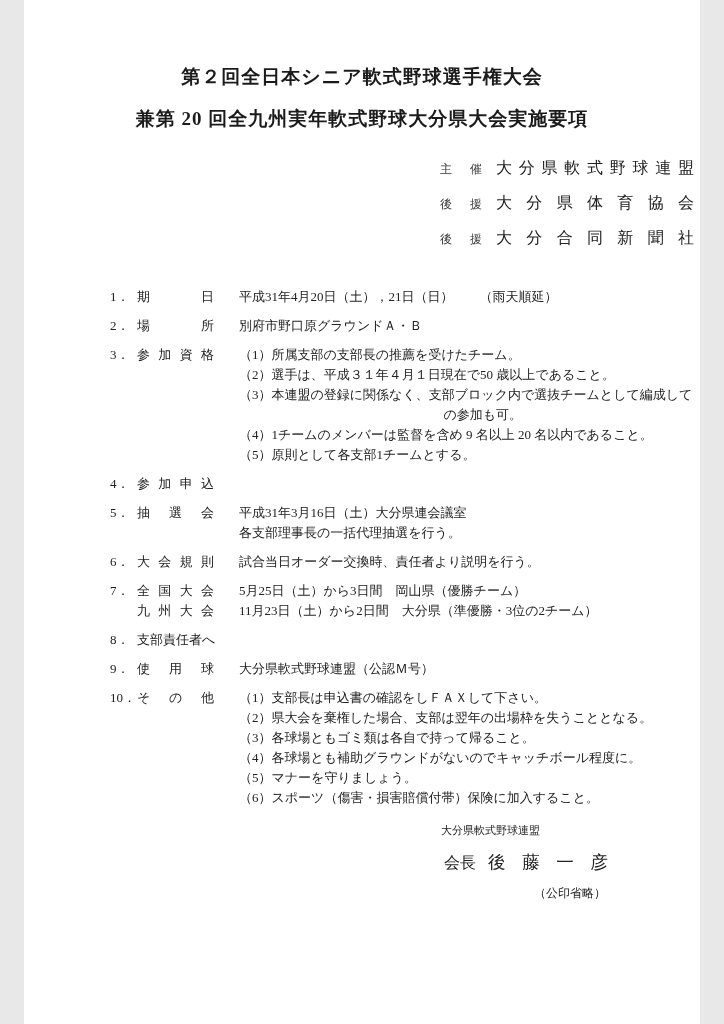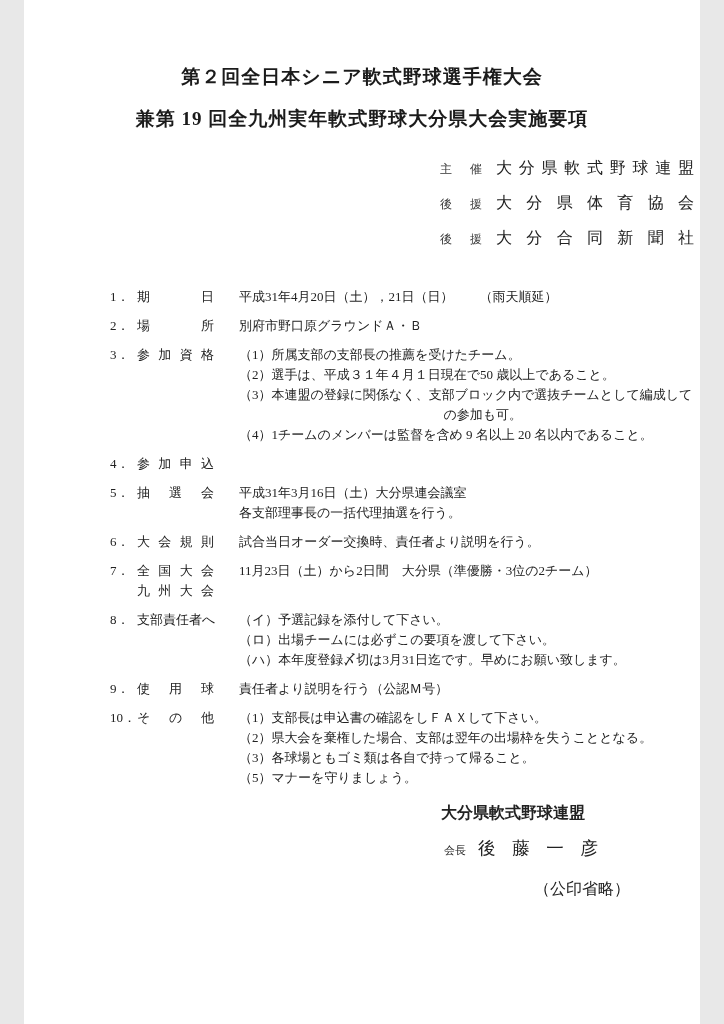--- a/index.html
+++ b/index.html
@@ -48,37 +48,37 @@
   .item-label{
     width:77px;flex:none;
     display:flex;justify-content:space-between;
   }
   .item-body{padding-left:23px;line-height:20px;}
   .line{white-space:nowrap;}
   .line.cont{padding-left:34px;text-align:center;}
   .u{text-underline-offset:3px;}
 
   
-  .closing-org{margin-left:417px;margin-top:15px;font-size:16px;font-weight:bold;}
+  .closing-org{margin-left:417px;margin-top:15px;font-size:11px;}
   .sig{margin-left:420px;margin-top:12px;display:flex;align-items:baseline;}
-  .sig-role{font-size:11px;margin-right:12px;flex:none;}
+  .sig-role{font-size:16px;margin-right:12px;flex:none;}
   .sig-name{
     width:120px;
     font-size:17.5px;
     display:flex;justify-content:space-between;
   }
-  .seal-note{margin-left:510px;margin-top:19px;font-size:16px;}
+  .seal-note{margin-left:510px;margin-top:11px;font-size:12px;}
 </style>
 </head>
 <body>
 
 <div class="page">
 
   <div class="title title1">第２回全日本シニア軟式野球選手権大会</div>
-  <div class="title title2">兼第 19 回全九州実年軟式野球大分県大会実施要項</div>
+  <div class="title title2">兼第 20 回全九州実年軟式野球大分県大会実施要項</div>
 
   <div class="sponsors">
     <div class="sponsor-row">
       <span class="sponsor-role char-spread">
           <span>主</span>
           <span>催</span>
         </span>
       <span class="sponsor-name char-spread">
           <span>大</span>
           <span>分</span>
@@ -163,20 +163,21 @@
               <span>格</span>
             </span>
           </div>
         </div>
         <div class="item-body">
           <div class="line"><span>（1）所属支部の支部長の推薦を受けたチーム。</span></div>
           <div class="line"><span>（2）</span><span class="u">選手は、平成３１年４月１日現在で50 歳以上であること。</span></div>
           <div class="line"><span>（3）本連盟の登録に関係なく、支部ブロック内で選抜チームとして編成して</span></div>
           <div class="line cont"><span>の参加も可。</span></div>
           <div class="line"><span>（4）1チームのメンバーは監督を含め 9 名以上 20 名以内であること。</span></div>
+          <div class="line"><span>（5）原則として各支部1チームとする。</span></div>
         </div>
       </div>
       <div class="item">
         <div class="item-left">
           <div class="left-row">
             <span class="item-no">4．</span>
             <span class="item-label">
               <span>参</span>
               <span>加</span>
               <span>申</span>
@@ -232,74 +233,72 @@
             <span class="item-no"></span>
             <span class="item-label">
               <span>九</span>
               <span>州</span>
               <span>大</span>
               <span>会</span>
             </span>
           </div>
         </div>
         <div class="item-body">
+          <div class="line"><span>5月25日（土）から3日間　岡山県（優勝チーム）</span></div>
           <div class="line"><span>11月23日（土）から2日間　大分県（準優勝・3位の2チーム）</span></div>
         </div>
       </div>
       <div class="item">
         <div class="item-left">
           <div class="left-row">
             <span class="item-no">8．</span>
             <span class="item-label">
               <span>支</span>
               <span>部</span>
               <span>責</span>
               <span>任</span>
               <span>者</span>
               <span>へ</span>
             </span>
           </div>
         </div>
-        <div class="item-body">
-          <div class="line"><span>（イ）予選記録を添付して下さい。</span></div>
-          <div class="line"><span>（ロ）出場チームには必ずこの要項を渡して下さい。</span></div>
-          <div class="line"><span>（ハ）本年度登録〆切は3月31日迄です。早めにお願い致します。</span></div>
-        </div>
       </div>
       <div class="item">
         <div class="item-left">
           <div class="left-row">
             <span class="item-no">9．</span>
             <span class="item-label">
               <span>使</span>
               <span>用</span>
               <span>球</span>
             </span>
           </div>
         </div>
         <div class="item-body">
-          <div class="line"><span>責任者より説明を行う（公認Ｍ号）</span></div>
+          <div class="line"><span>大分県軟式野球連盟（公認Ｍ号）</span></div>
         </div>
       </div>
       <div class="item">
         <div class="item-left">
           <div class="left-row">
             <span class="item-no">10．</span>
             <span class="item-label">
               <span>そ</span>
               <span>の</span>
               <span>他</span>
             </span>
           </div>
         </div>
         <div class="item-body">
           <div class="line"><span>（1）支部長は申込書の確認をしＦＡＸして下さい。</span></div>
           <div class="line"><span>（2）県大会を棄権した場合、支部は翌年の出場枠を失うこととなる。</span></div>
           <div class="line"><span>（3）各球場ともゴミ類は各自で持って帰ること。</span></div>
+          <div class="line"><span>（4）各球場とも補助グラウンドがないのでキャッチボール程度に。</span></div>
           <div class="line"><span>（5）マナーを守りましょう。</span></div>
+          <div class="line"><span>（6）スポーツ（傷害・損害賠償付帯）保険に加入すること。</span></div>
         </div>
       </div>
     </div>
 
   <div class="closing-org">大分県軟式野球連盟</div>
   <div class="sig">
     <span class="sig-role">会長</span>
     <span class="sig-name char-spread">
         <span>後</span>
         <span>藤</span>

